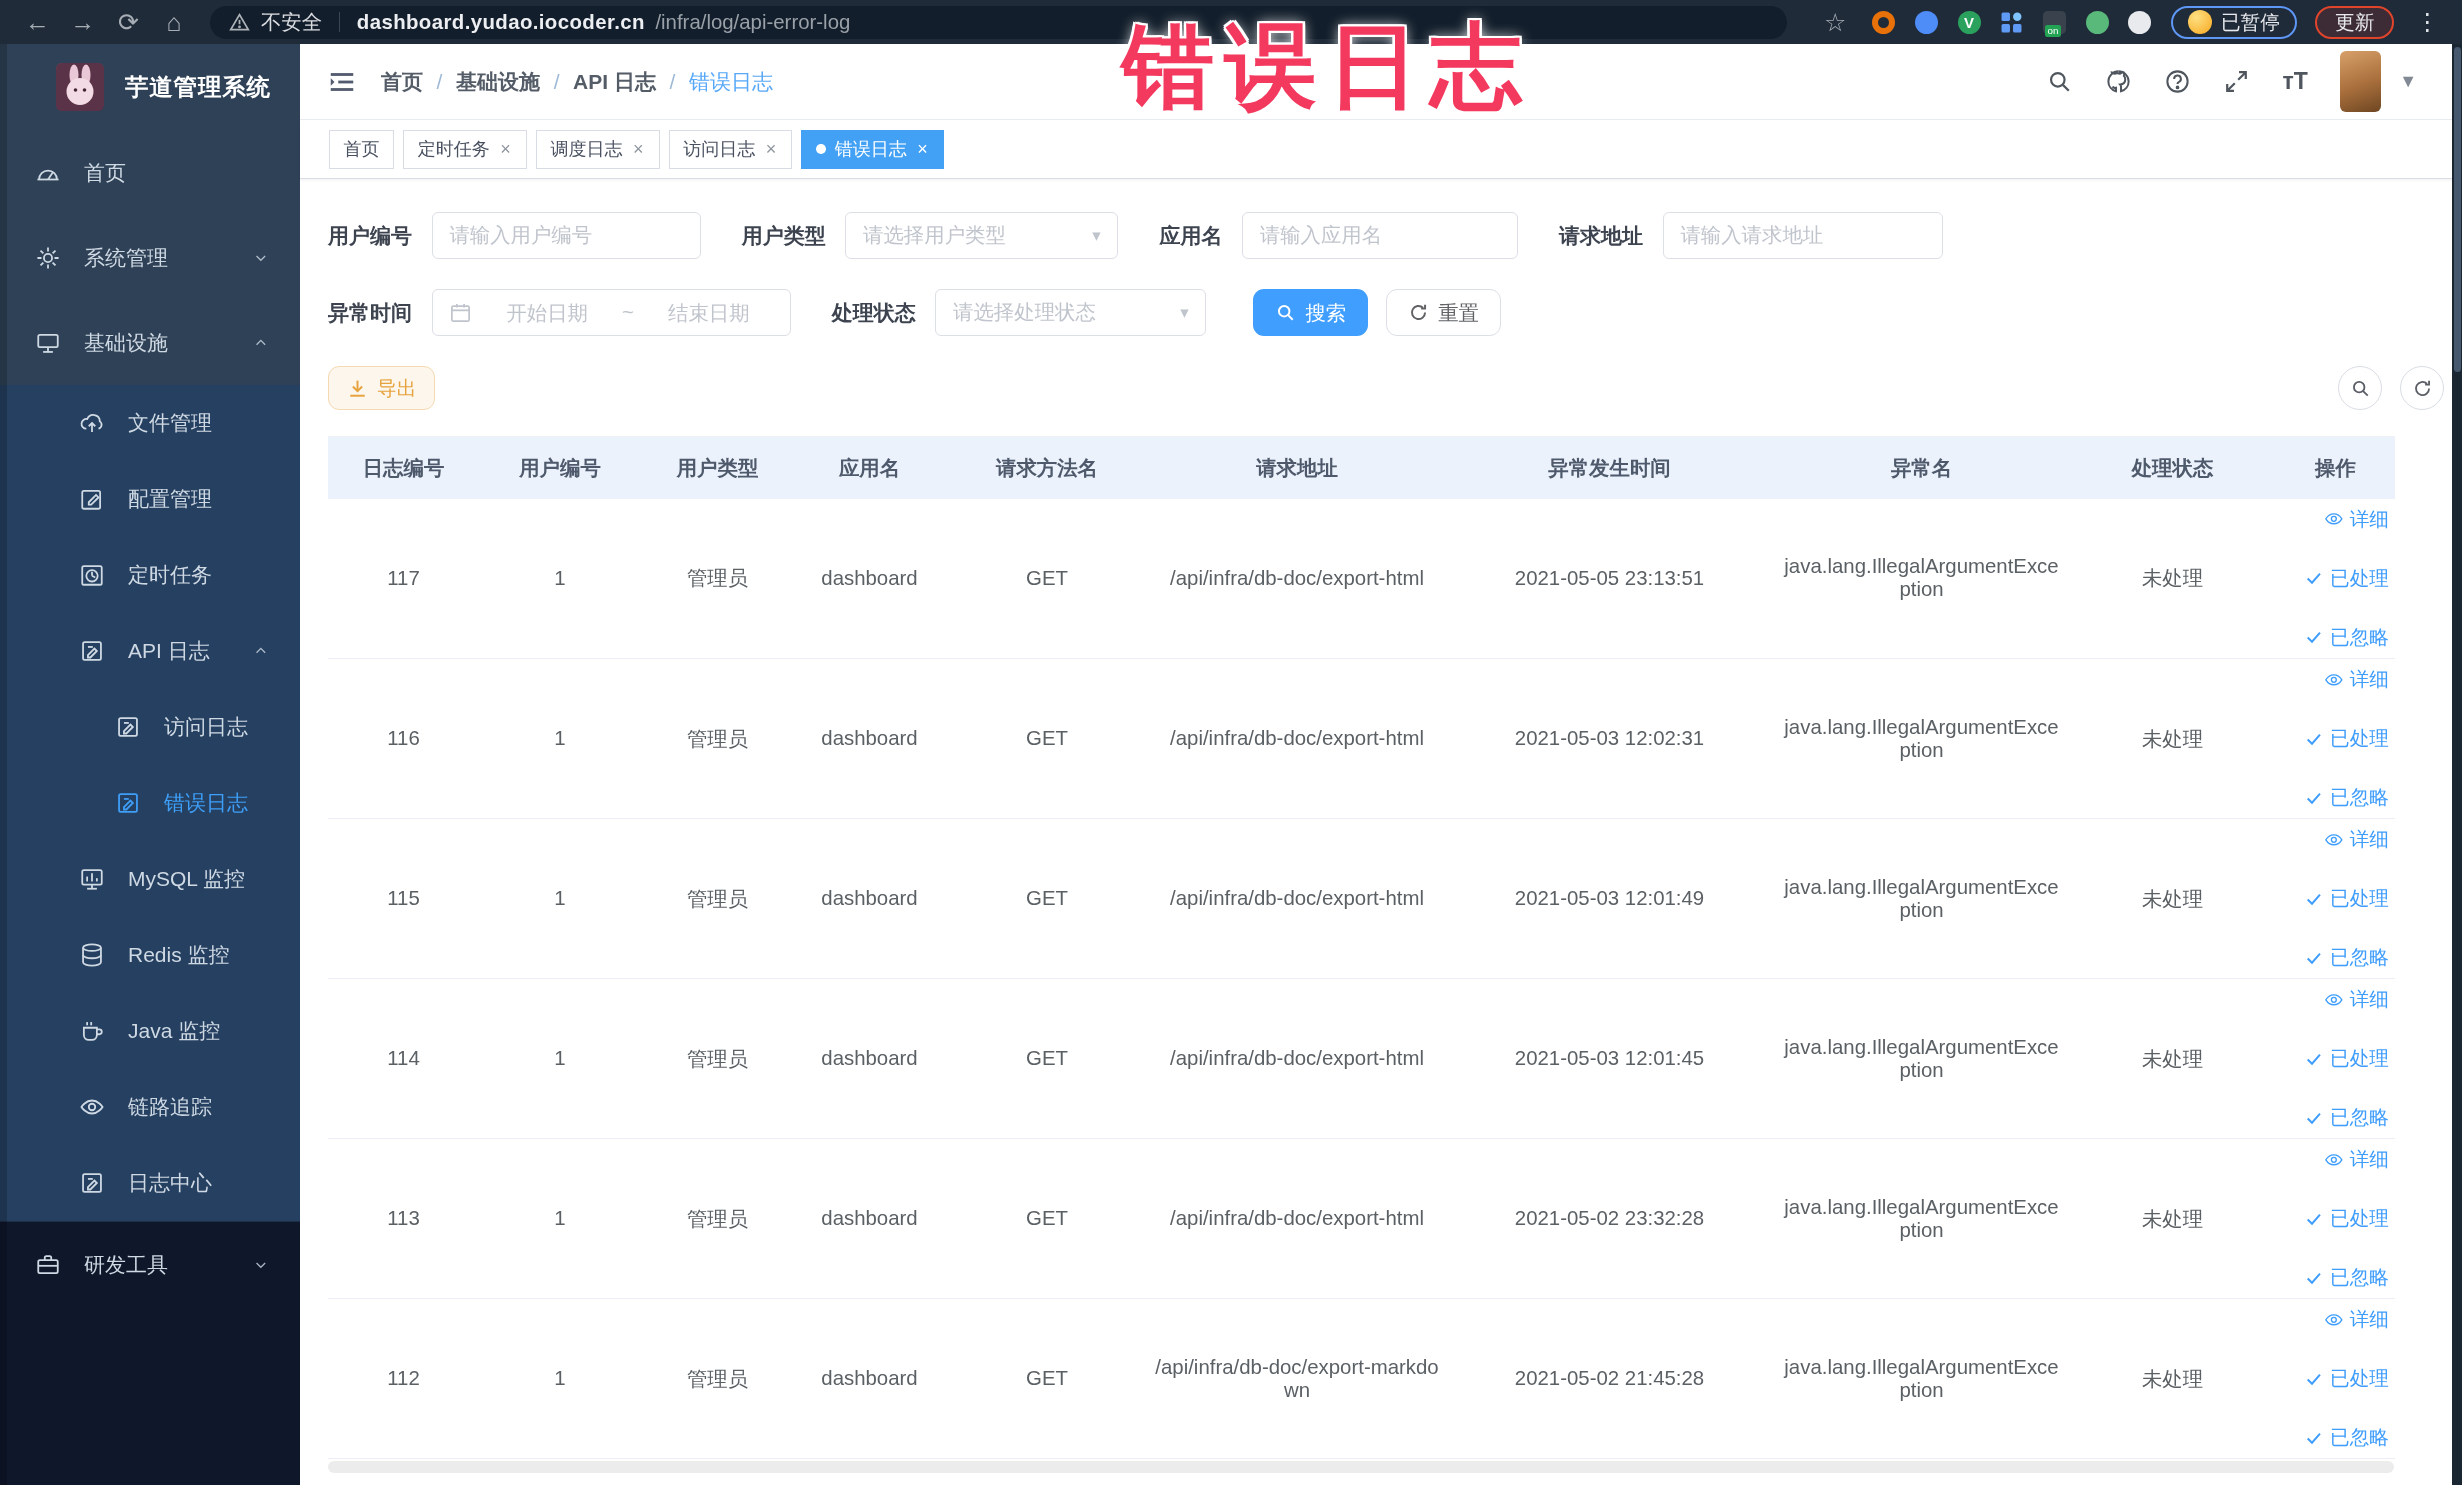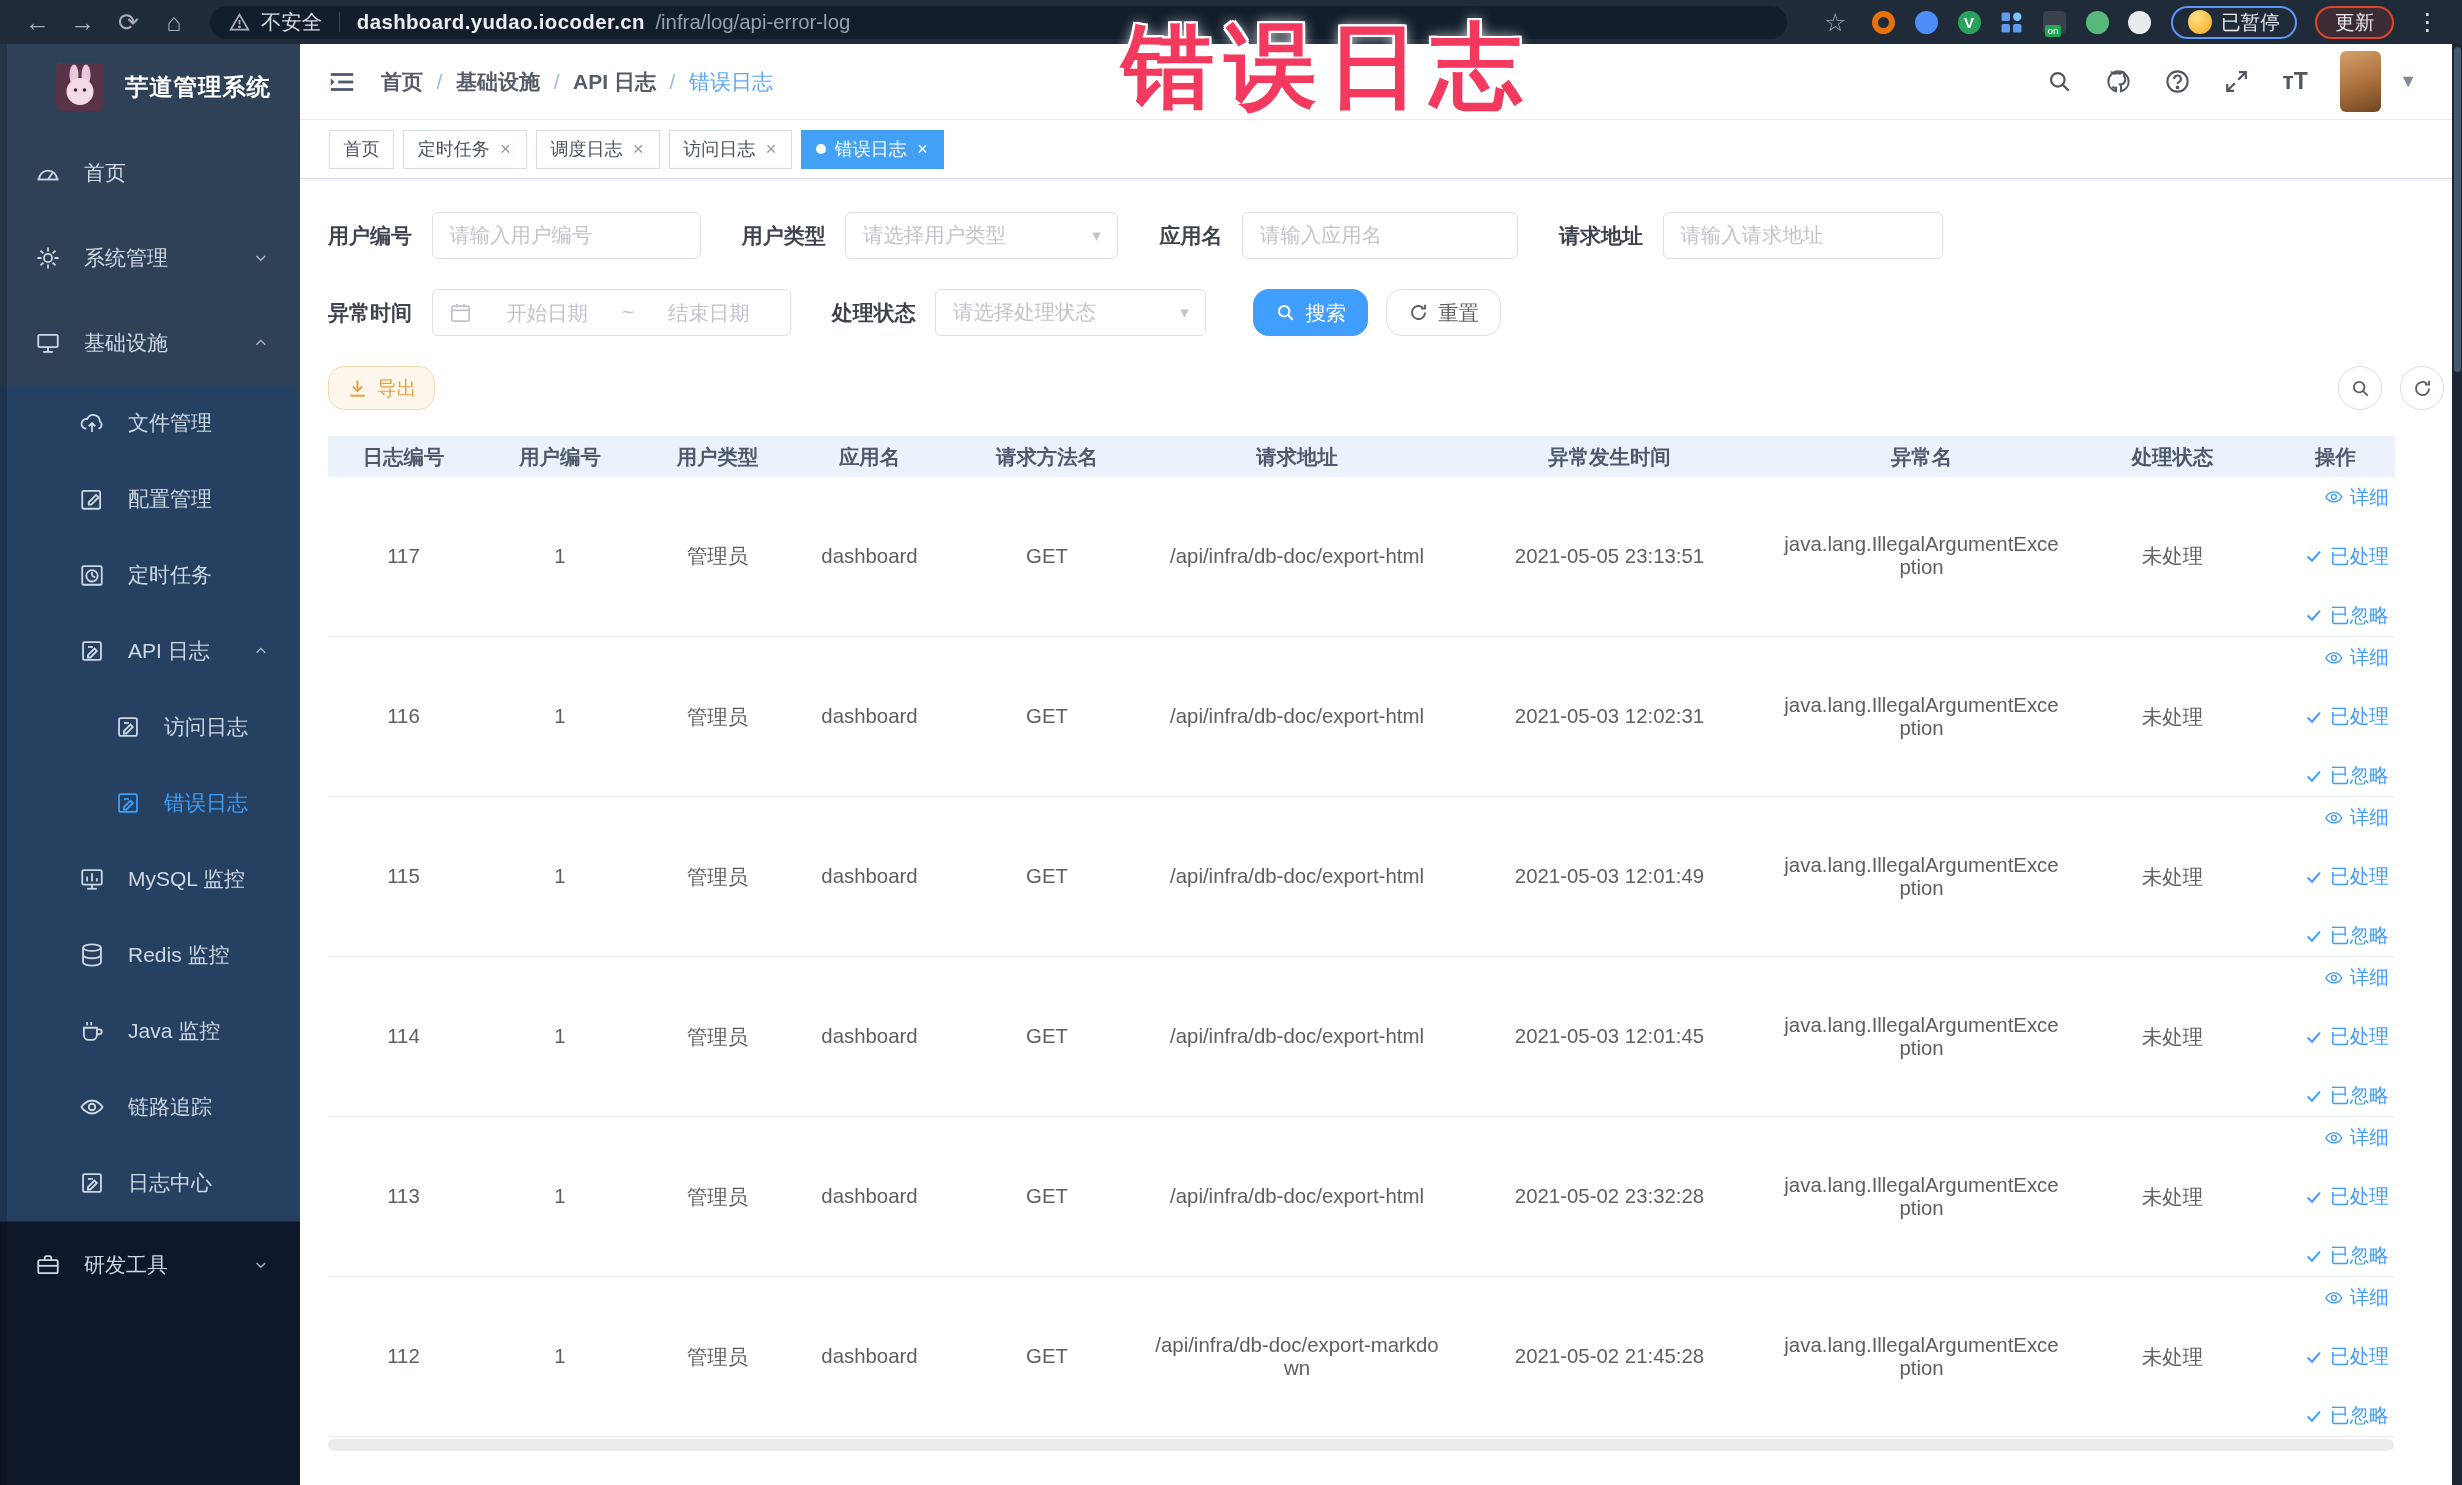--- a/index.html
+++ b/index.html
@@ -97,40 +97,40 @@
   .f-label { font-size:21px; font-weight:700; color:#3d4450; margin-right:19.7px; white-space:nowrap; }
   .inp { height:47px; border:1.5px solid #dcdfe6; border-radius:6px; background:#fff;
     display:flex; align-items:center; padding:0 16.7px; position:relative; }
   .inp input { border:none; outline:none; width:100%; font-size:20.4px; color:#606266;
     font-family:inherit; background:transparent; }
   .inp input::placeholder { color:#c0c4cc; }
   .inp .caret { color:#c0c4cc; font-size:16.7px; margin-left:7.6px; }
   .daterange { width:359px; gap:10.6px; font-size:20.4px; color:#c0c4cc; }
   .daterange .cal { width:23px; height:23px; color:#c0c4cc; flex:none; }
   .daterange .ph { flex:1; text-align:center; white-space:nowrap; }
-  .btn { height:47px; border-radius:16px; display:flex; align-items:center; gap:9px;
+  .btn { height:47px; border-radius:11px; display:flex; align-items:center; gap:9px;
     padding:0 21px; font-size:20.4px; cursor:pointer; border:1.5px solid transparent; white-space:nowrap; }
   .btn .b-ico { width:21px; height:21px; }
   .btn .b-ico svg { width:100%; height:100%; }
   #search-btn { background:#409eff; color:#fff; margin-left:47px; }
   #reset-btn { background:#fff; border-color:#dcdfe6; color:#606266; margin-left:18px; }
 
   
   #toolbar { display:flex; align-items:center; margin:6px 0 26px 0; }
   #export-btn { height:44px; background:#fdf6ec; border-color:#f5dab1; color:#e6a23c;
     font-size:19.7px; padding:0 18px; }
   #toolbar-right { margin-left:auto; display:flex; gap:18px; }
   .circle-btn { width:44px; height:44px; border-radius:50%; border:1.5px solid #d9dde4;
     background:#fff; display:flex; align-items:center; justify-content:center;
     color:#5a5e66; cursor:pointer; }
   .circle-btn svg { width:21px; height:21px; }
 
   
   #log-table { width:2066px; border-collapse:collapse; table-layout:fixed; border-top:0.8px solid #eef1f6; }
-  #log-table th { height:40px; background:#ecf2fc; font-size:20.4px; font-weight:700;
+  #log-table th { height:62px; background:#ecf2fc; font-size:20.4px; font-weight:700;
     color:#4e5a6b; text-align:center; }
   #log-table td { height:160px; border-bottom:1.5px solid #ebeef5; font-size:20.4px;
     color:#5b6065; text-align:center; word-break:break-all; padding:0 6px; }
   td.ops { padding-right:3px; }
   td.ops .ops-wrap { display:flex; flex-direction:column; align-items:flex-end; gap:32px; }
   .op-link { display:flex; align-items:center; gap:6px; color:#3f9dfc; font-size:19.7px; cursor:pointer; }
   .op-link .o-ico { width:19.7px; height:19.7px; }
   .op-link .o-ico svg { width:100%; height:100%; }
   #hscroll { width:2066px; height:12px; border-radius:6px; background:#ececec; margin-top:1.5px; }
 </style>

